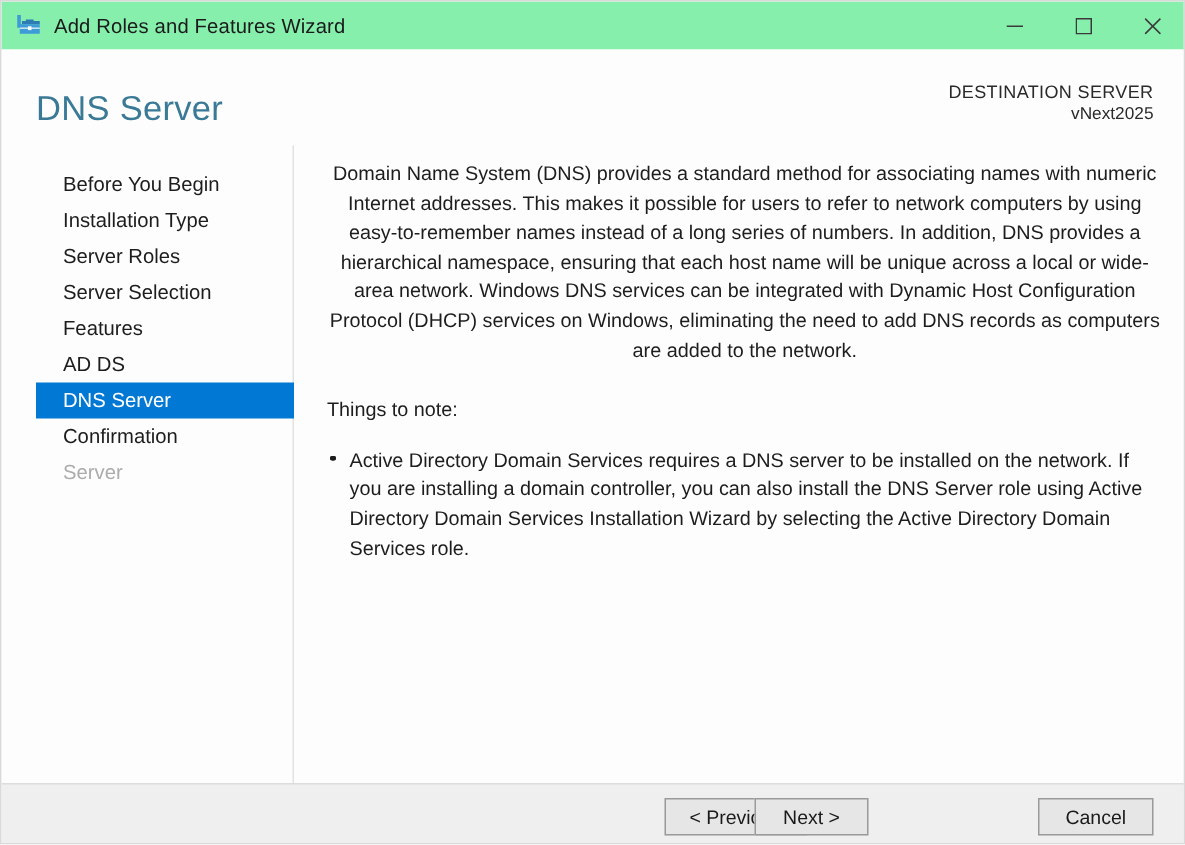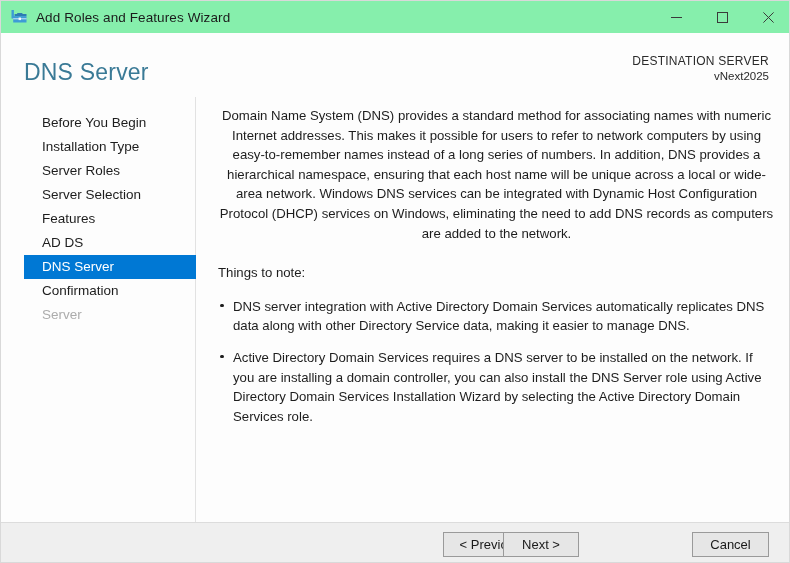--- a/index.html
+++ b/index.html
@@ -280,21 +280,20 @@
       <div class="nav-item">Confirmation</div>
       <div class="nav-item disabled">Server</div>
     </div>
 
     <div class="content">
       <p class="intro-para">Domain Name System (DNS) provides a standard method for associating names with numeric Internet addresses. This makes it possible for users to refer to network computers by using easy-to-remember names instead of a long series of numbers. In addition, DNS provides a hierarchical namespace, ensuring that each host name will be unique across a local or wide-area network. Windows DNS services can be integrated with Dynamic Host Configuration Protocol (DHCP) services on Windows, eliminating the need to add DNS records as computers are added to the network.</p>
       <p class="note-head">Things to note:</p>
       <ul class="note-list">
         <li>
           <span class="bullet"></span>
-          <span>DNS server integration with Active Directory Domain Services automatically replicates DNS data along with other Directory Service data, making it easier to manage DNS.</span>
         </li>
         <li>
           <span class="bullet"></span>
           <span>Active Directory Domain Services requires a DNS server to be installed on the network. If you are installing a domain controller, you can also install the DNS Server role using Active Directory Domain Services Installation Wizard by selecting the Active Directory Domain Services role.</span>
         </li>
       </ul>
     </div>
 
   </div>
 

